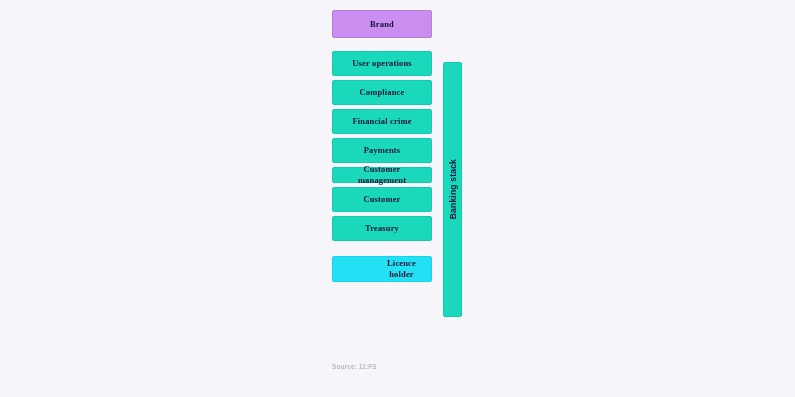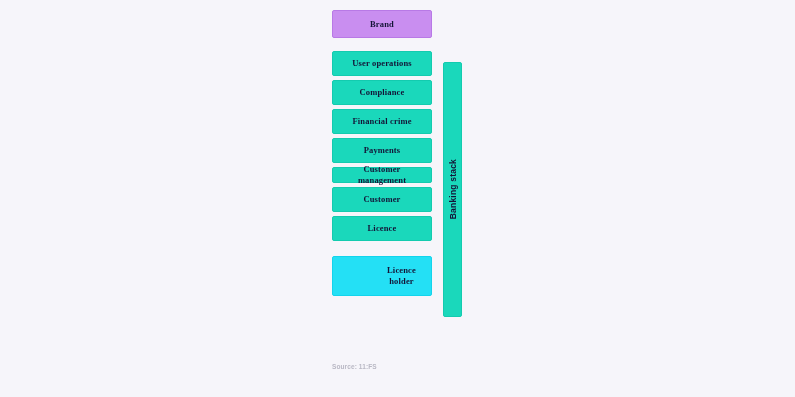--- a/index.html
+++ b/index.html
@@ -60,21 +60,21 @@
     background: #1ad8bb;
     border: 1px solid #13cbaf;
     margin-bottom: 4px;
   }
 
   .box-layer.two-line {
     height: 16px;
   }
 
   .box-licence {
-    height: 40px;
+    height: 26px;
     background: #24e0f5;
     border: 1px solid #13d4ec;
     margin-top: 15px;
     padding-left: 43px;
   }
 
   .layer-label-line {
     display: block;
   }
 
@@ -135,21 +135,21 @@
 
     <div class="box box-layer two-line">
       <span>
         <span class="layer-label-line">Customer</span>
         <span class="layer-label-line">management</span>
       </span>
     </div>
 
     <div class="box box-layer">Customer</div>
 
-    <div class="box box-layer">Licence</div>
+    <div class="box box-layer">Treasury</div>
 
 
     <div class="box box-licence">Licence holder</div>
 
   </div>
 
   <div class="side-bar">
     <span class="side-bar-text">Banking stack</span>
   </div>
 

